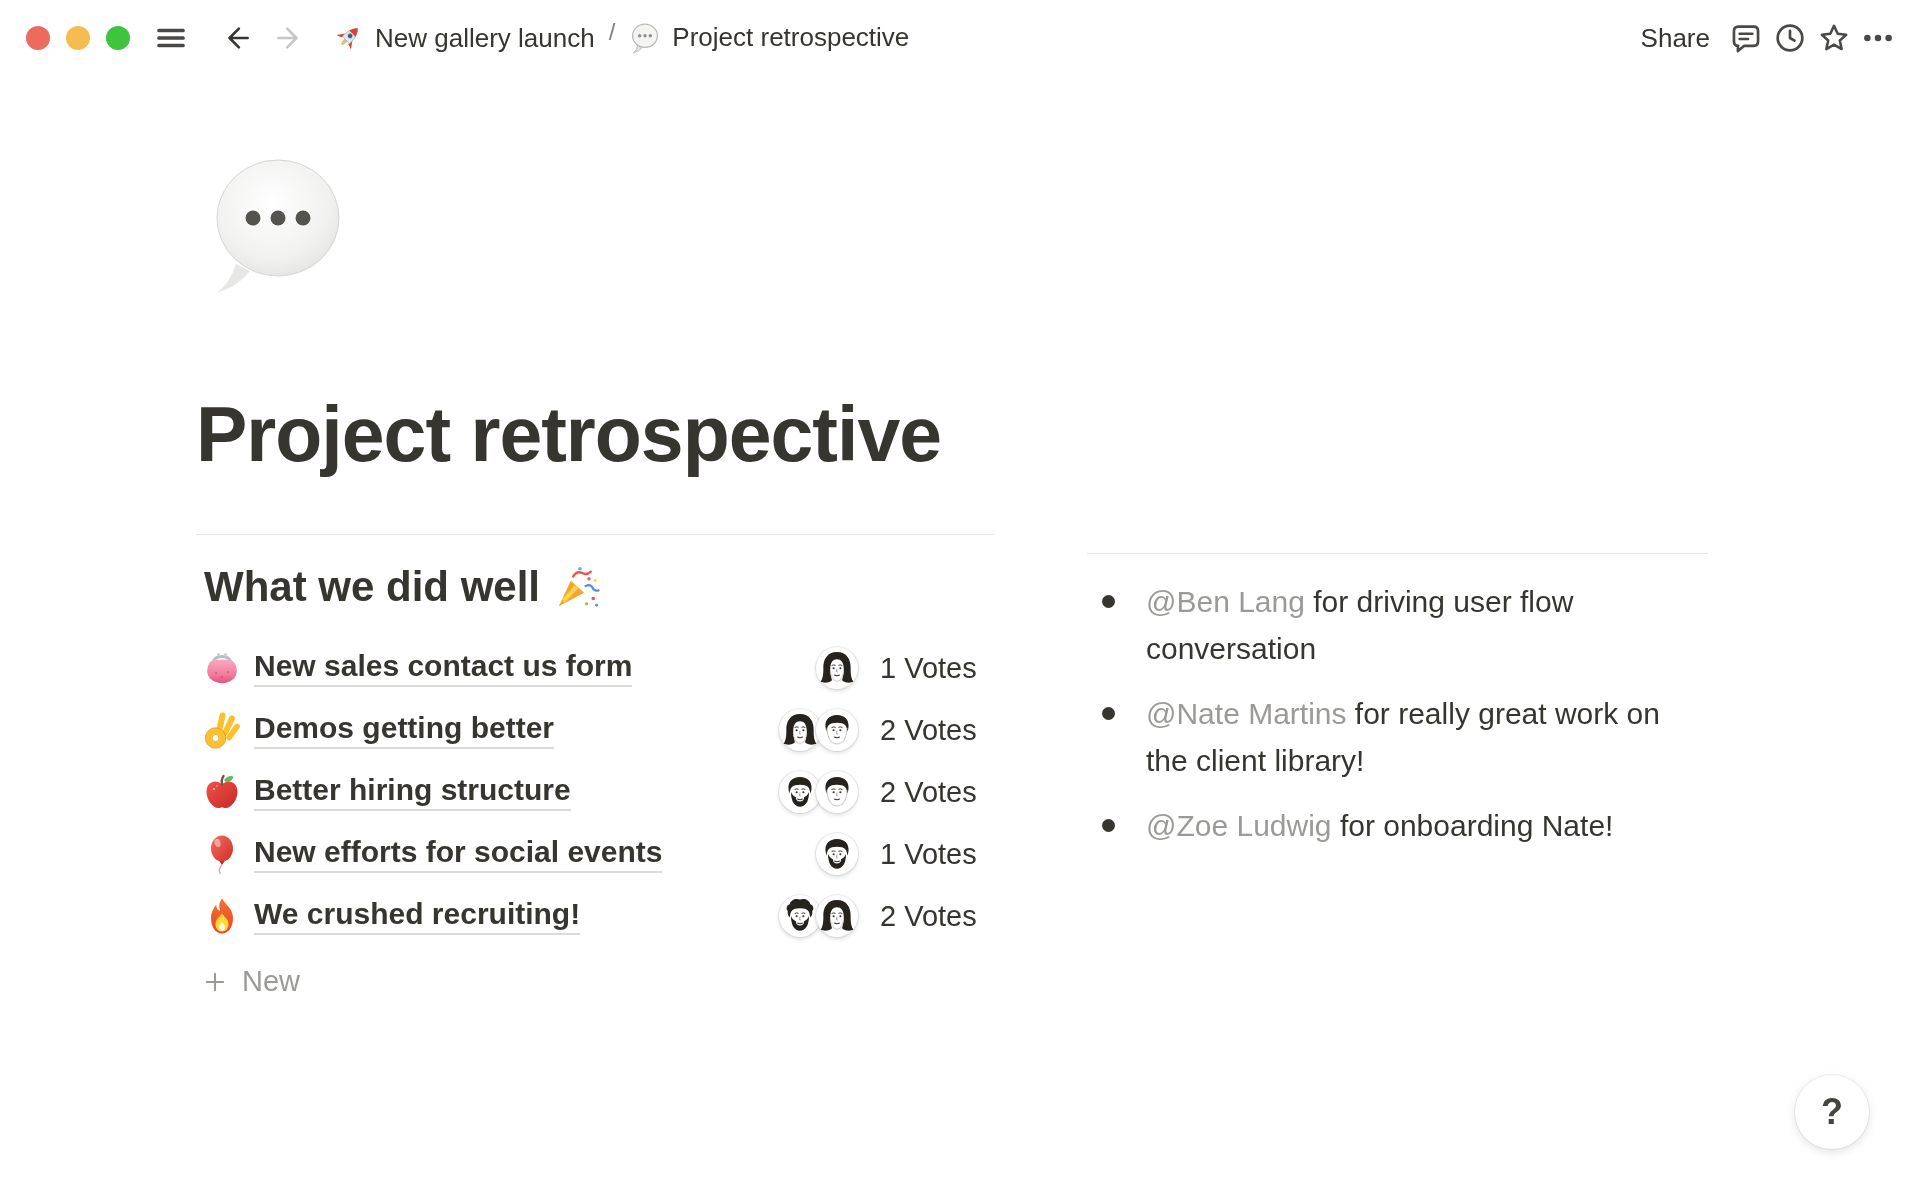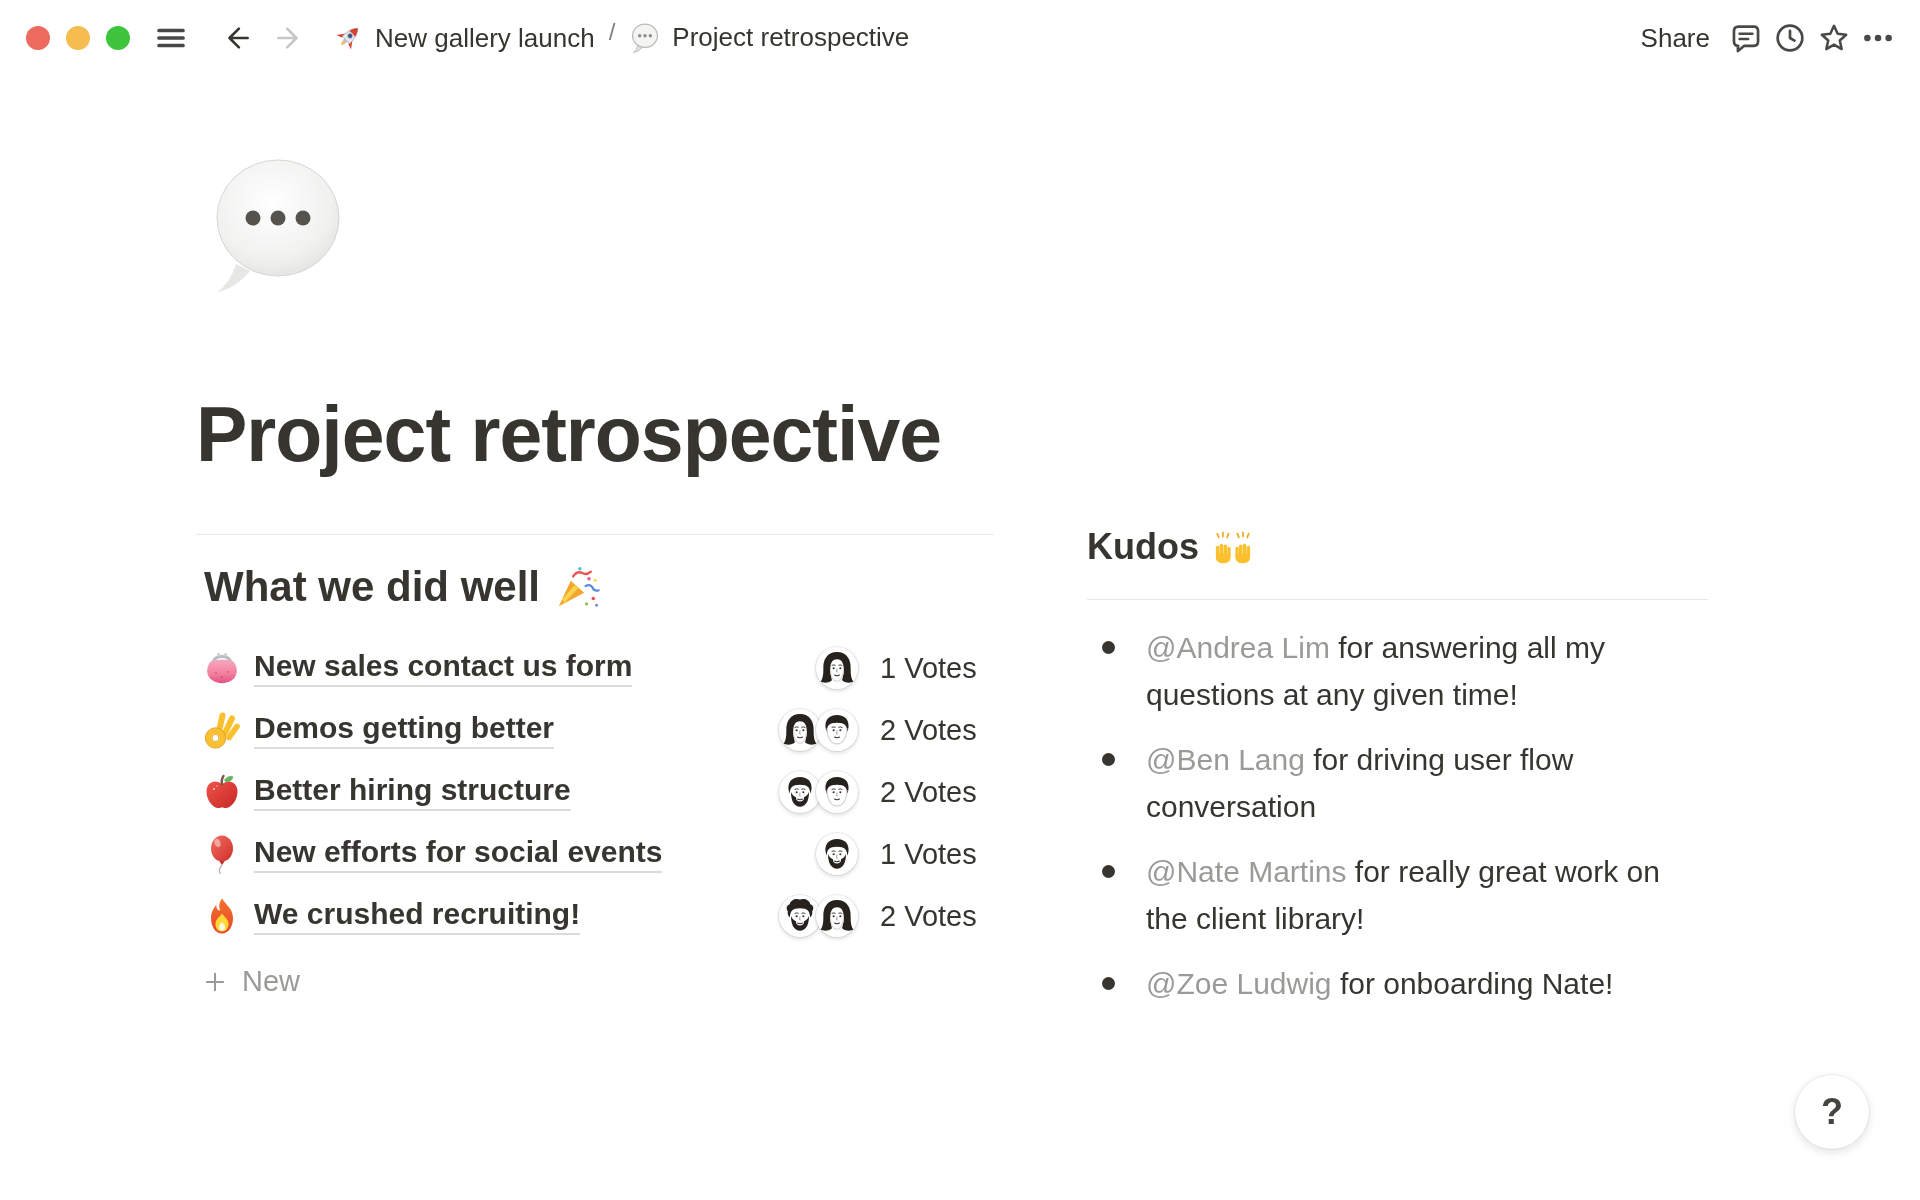--- a/index.html
+++ b/index.html
@@ -466,29 +466,22 @@
 
   <button class="new-row">
     <svg width="26" height="26">
         <use href="#sym-plus"></use>
       </svg>
     <span>New</span>
   </button>
 </section>
 
 <aside class="abs right-col">
-  <h3 class="kudos-heading">
-    <span>Kudos</span>
-    <svg width="42" height="37">
-        <use href="#sym-hands"></use>
-      </svg>
-  </h3>
   <div class="kudos-divider"></div>
   <ul class="kudos-list">
-    <li><span class="mention">@Andrea Lim</span><span> for answering all my questions at any given time!</span></li>
     <li><span class="mention">@Ben Lang</span><span> for driving user flow conversation</span></li>
     <li><span class="mention">@Nate Martins</span><span> for really great work on the client library!</span></li>
     <li><span class="mention">@Zoe Ludwig</span><span> for onboarding Nate!</span></li>
   </ul>
 </aside>
 
 <button class="abs help-btn">
   <span>?</span>
 </button>
 

